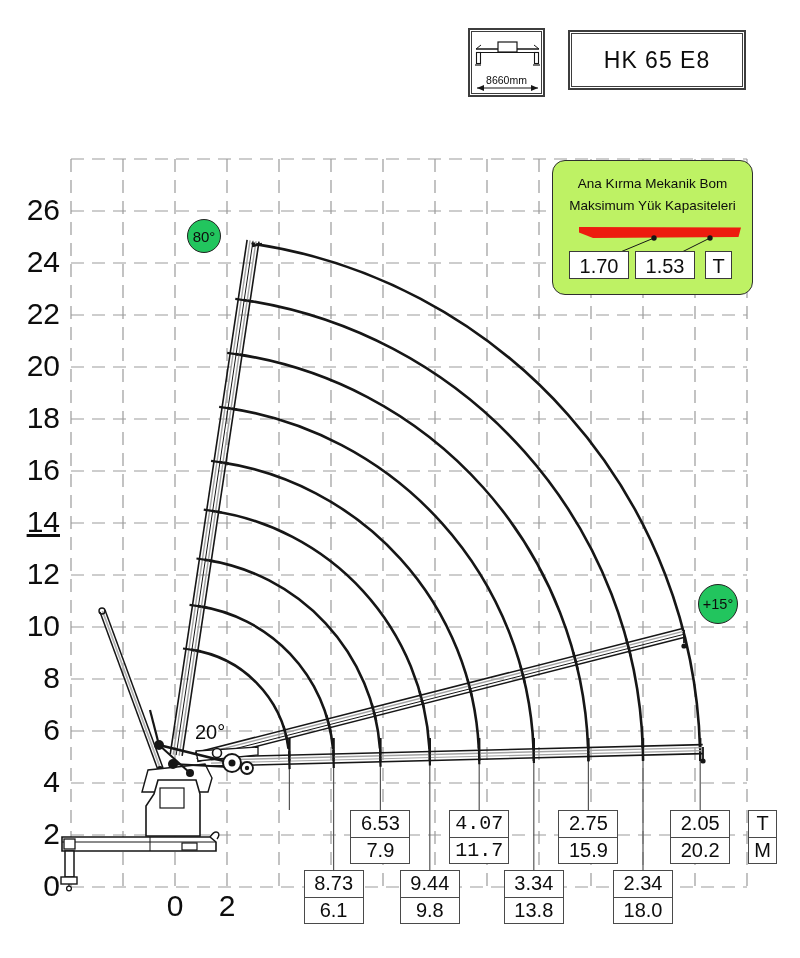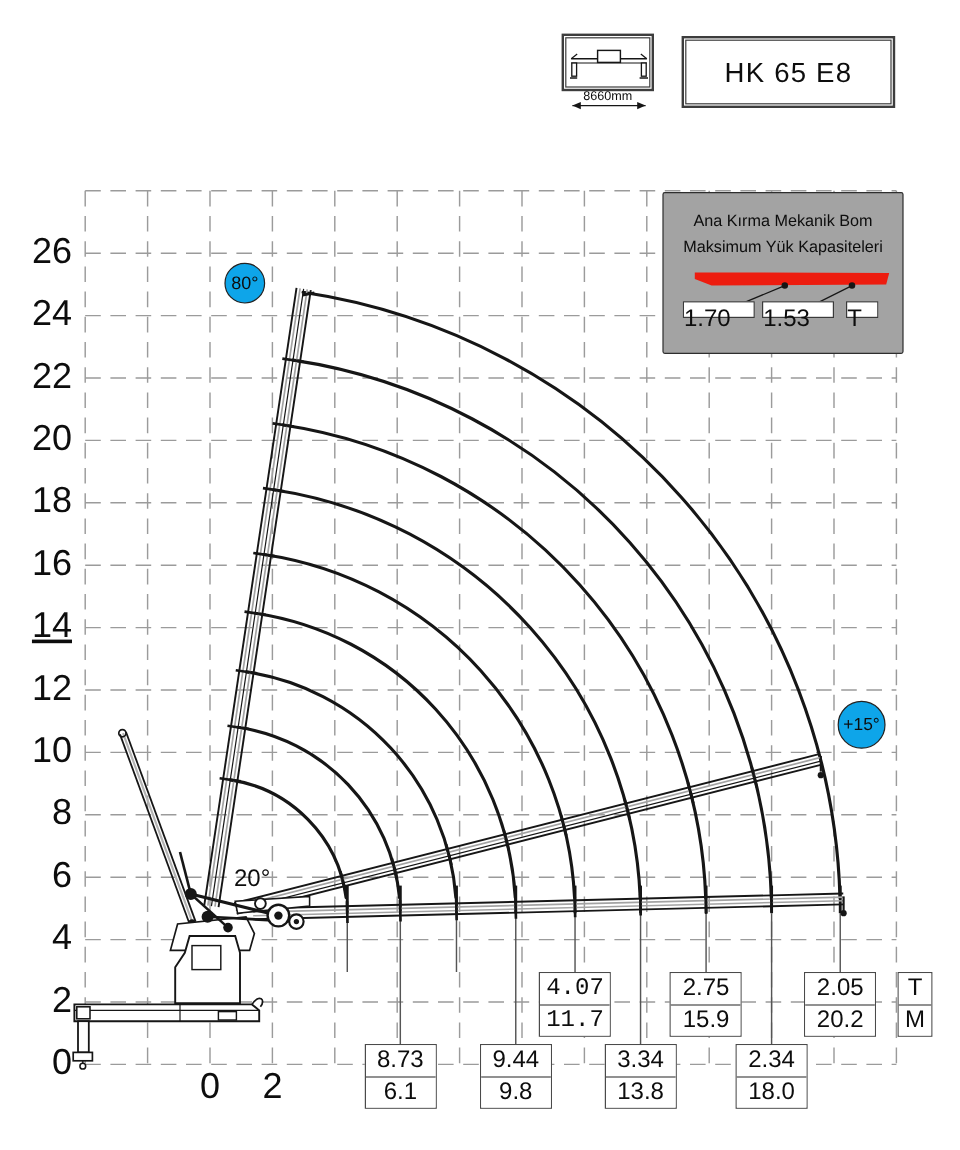--- a/index.html
+++ b/index.html
@@ -3,40 +3,40 @@
 <meta charset="utf-8">
 <style>
   *{margin:0;padding:0;box-sizing:border-box}
   html,body{background:#fff}
   body{width:800px;height:958px;position:relative;font-family:"Liberation Sans",sans-serif;color:#111;overflow:hidden}
   #canvas{position:absolute;left:0;top:0;width:800px;height:958px}
   #chart-svg{position:absolute;left:0;top:0;z-index:1}
   
   .dbox{position:absolute;background:#fff;border:2px solid #3d3d3d;z-index:5}
   .dbox .inner{position:absolute;inset:1px;border:1px solid #3d3d3d}
-  #outrigger-box{left:468px;top:28px;width:77px;height:48px}
+  #outrigger-box{left:468px;top:28px;width:77px;height:69px}
   #model-box{left:568px;top:30px;width:178px;height:60px}
   #model-box .title{position:absolute;inset:0;display:flex;align-items:center;justify-content:center;font-size:23px;letter-spacing:1px;color:#0d0d0d}
   #outrigger-box .dim{position:absolute;left:0;top:44px;width:100%;text-align:center;font-size:10.5px;color:#0d0d0d}
   
-  #legend{position:absolute;left:552px;top:160px;width:201px;height:135px;border:1.6px solid #2e2e2e;border-radius:2px;background:#a3a3a3;z-index:5}
+  #legend{position:absolute;left:552px;top:160px;width:201px;height:135px;border:1.6px solid #2e2e2e;border-radius:13px;background:#bef264;z-index:5}
   .lg-t{position:absolute;left:0;width:100%;text-align:center;font-size:13.5px;color:#0d0d0d}
   .lg-t1{top:15px}.lg-t2{top:37px}
-  .lg-val{position:absolute;top:90px;width:60px;height:14px;border:1.6px solid #3a3a3a;background:#fff;text-align:left;font-size:20px;line-height:28px;color:#0d0d0d}
+  .lg-val{position:absolute;top:90px;width:60px;height:28px;border:1.6px solid #3a3a3a;background:#fff;text-align:center;font-size:20px;line-height:28px;color:#0d0d0d}
   .lg-unit{width:27px}
   .lg-svg{position:absolute;left:0;top:0}
   
   .lt{position:absolute;width:60px;border:1.5px solid #4a4a4a;background:#fff;z-index:3}
   .ltc{height:26px;line-height:25px;text-align:center;font-size:20px;color:#0d0d0d;background:#fff}
   .ltc + .ltc{border-top:1.5px solid #4a4a4a}
   
   .ylab{position:absolute;left:2px;width:58px;text-align:right;font-size:30px;color:#0d0d0d;z-index:2}
   .xlab{position:absolute;width:34px;text-align:center;font-size:30px;color:#0d0d0d;z-index:2}
   
-  .badge{position:absolute;border:1.6px solid #222;border-radius:50%;background:#0ea5e9;display:flex;align-items:center;justify-content:center;color:#0d0d0d;z-index:4}
+  .badge{position:absolute;border:1.6px solid #222;border-radius:50%;background:#22c55e;display:flex;align-items:center;justify-content:center;color:#0d0d0d;z-index:4}
   .plain-angle{position:absolute;color:#0d0d0d;z-index:4}
 </style>
 </head>
 <body>
 
 <div id="canvas">
 
   <svg id="chart-svg" width="800" height="958" viewBox="0 0 800 958">
       <line x1="71" y1="159" x2="71" y2="887" stroke="#9b9b9b" stroke-width="1.2" stroke-dasharray="13 8"></line>
       <line x1="123" y1="159" x2="123" y2="887" stroke="#9b9b9b" stroke-width="1.2" stroke-dasharray="13 8"></line>
@@ -229,20 +229,24 @@
     <span class="ylab" style="top: 869px;">0</span>
     <span class="xlab" style="left: 158px; top: 889px;">0</span>
     <span class="xlab" style="left: 210px; top: 889px;">2</span>
     <div class="badge" style="left: 187px; top: 219px; width: 34px; height: 34px; font-size: 15px;">80°</div>
     <div class="badge" style="left: 698px; top: 584px; width: 40px; height: 40px; font-size: 14.5px;">+15°</div>
     <div class="plain-angle" style="left: 195px; top: 721px; font-size: 20px;">20°</div>
     <div class="lt" style="left: 303.6px; top: 870px;">
       <div class="ltc">8.73</div>
       <div class="ltc">6.1</div>
     </div>
+    <div class="lt" style="left: 350.4px; top: 810px;">
+      <div class="ltc">6.53</div>
+      <div class="ltc">7.9</div>
+    </div>
     <div class="lt" style="left: 399.8px; top: 870px;">
       <div class="ltc">9.44</div>
       <div class="ltc">9.8</div>
     </div>
     <div class="lt" style="left: 449.2px; top: 810px; font-family: Liberation Mono, monospace;">
       <div class="ltc">4.07</div>
       <div class="ltc">11.7</div>
     </div>
     <div class="lt" style="left: 503.8px; top: 870px;">
       <div class="ltc">3.34</div>

